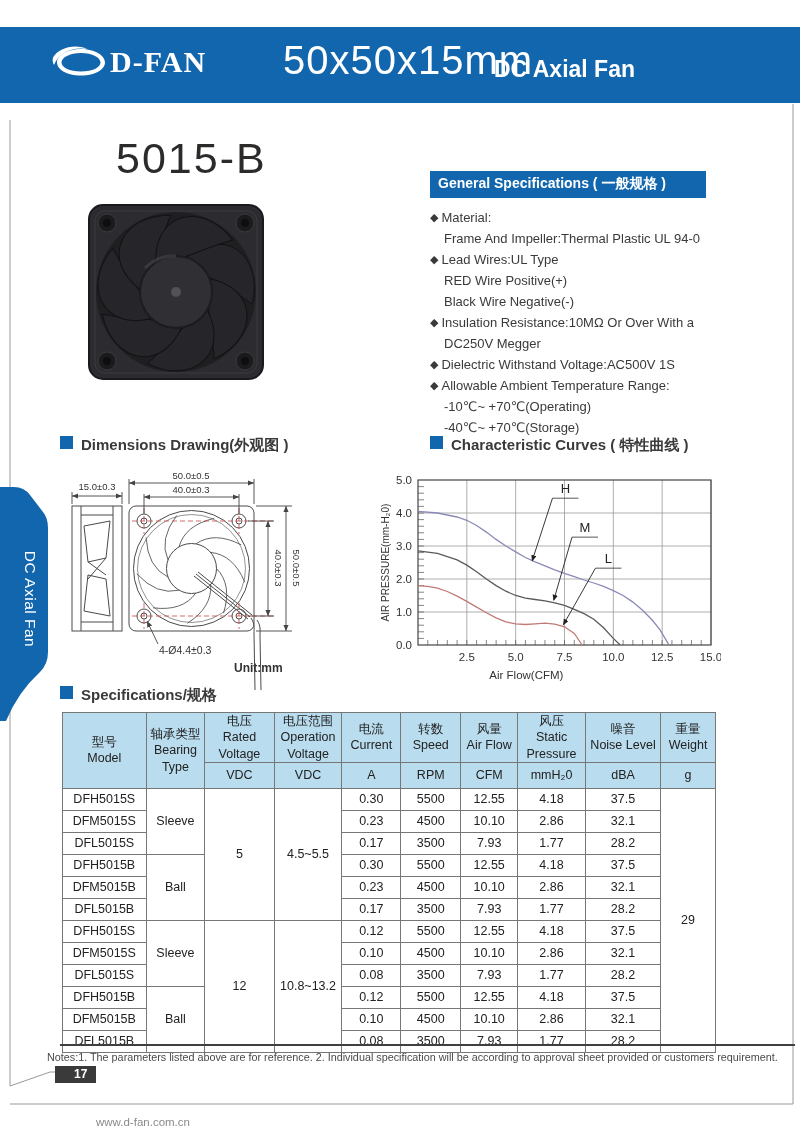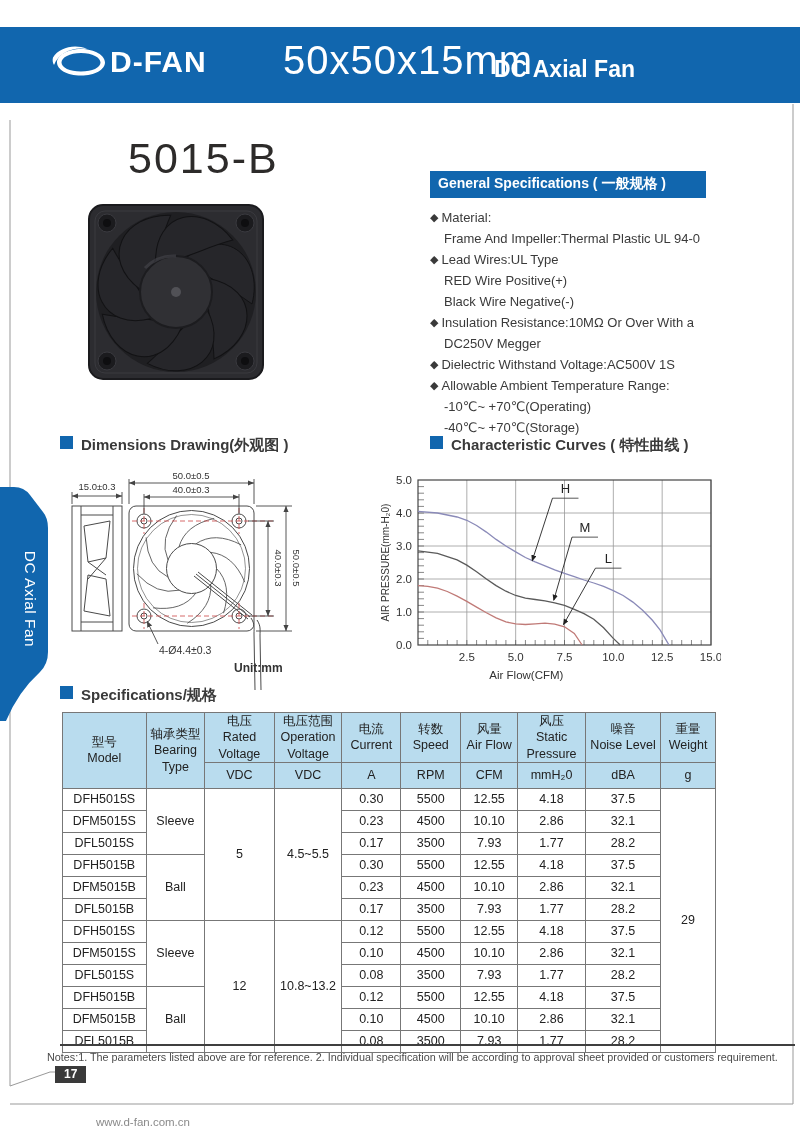--- a/index.html
+++ b/index.html
@@ -4,46 +4,46 @@
 <style>
   html,body{margin:0;padding:0;}
   body{
     width:800px;height:1131px;position:relative;background:#ffffff;
     font-family:"Liberation Sans","DejaVu Sans",sans-serif;color:#333;overflow:hidden;
   }
   .abs{position:absolute;}
   
   .band{left:0;top:27px;width:800px;height:76px;background:#1166ae;}
   .logo-wrap{left:52px;top:42px;display:flex;align-items:center;}
-  .logo-text{color:#fff;font-size:30px;font-weight:800;letter-spacing:1px;margin-left:2px;}
+  .logo-text{color:#fff;font-size:30px;font-weight:800;letter-spacing:1px;margin-left:2px;font-family:Liberation Serif, serif;}
   .size-title{left:283px;top:38px;color:#fff;font-size:40px;font-weight:400;letter-spacing:1px;}
   .band-sub{left:494px;top:56px;color:#fff;font-size:23px;font-weight:700;}
   
-  .model-title{left:116px;top:134px;font-size:43px;color:#2d2b2a;letter-spacing:2px;margin-left:12px;}
+  .model-title{left:116px;top:134px;font-size:43px;color:#2d2b2a;letter-spacing:2px;}
   
   .gs{left:430px;top:171px;width:276px;}
   .gs-bar{background:#1166ae;color:#fff;font-size:14px;font-weight:700;padding:4px 8px 5px 8px;}
   .gs-list{margin-top:9px;}
   .gs-line{font-size:13px;line-height:21px;color:#3a3a3a;display:flex;}
   .gs-line.cont{padding-left:14px;}
   .dia{font-size:11px;margin-right:3px;line-height:21px;}
   
   .sec-head{font-size:15px;font-weight:600;color:#3a3a3a;display:flex;align-items:flex-start;}
   .bullet{width:13px;height:13px;background:#1166ae;display:inline-block;margin-right:8px;flex:0 0 13px;}
   
   table.spec{border-collapse:collapse;width:654px;table-layout:fixed;}
   table.spec th,table.spec td{border:1px solid #777;text-align:center;font-weight:400;padding:0 2px;}
   table.spec th{background:#b9dcee;font-size:12.5px;line-height:1.3;color:#222;}
   table.spec th.h1{height:48px;}
   table.spec th.h2{height:25px;}
   table.spec td{font-size:12.5px;height:21px;color:#222;background:#fff;}
   
   .rule{left:60px;top:1044px;width:735px;height:2px;background:#3f3f3f;}
   .notes{left:47px;top:1051px;font-size:10.8px;color:#4a4a4a;width:740px;}
-  .page-badge{left:55px;top:1066px;background:#3a3a3a;color:#fff;font-size:12px;font-weight:700;padding:1px 9px 2px 9px;}
+  .page-badge{left:55px;top:1066px;background:#3a3a3a;color:#fff;font-size:12px;font-weight:700;padding:1px 9px 2px 19px;}
   .site{left:96px;top:1116px;font-size:11.5px;color:#8a8a8a;}
   svg text{font-family:"Liberation Sans","DejaVu Sans",sans-serif;}
   .dimtxt{font-size:9.5px;fill:#333;}
 </style>
 </head>
 <body>
 
 <svg class="abs" style="left:0;top:0;" width="800" height="1131" viewBox="0 0 800 1131">
   <path d="M793,104 V1104" stroke="#999" fill="none"></path>
   <path d="M10,120 V1086" stroke="#999" fill="none"></path>

